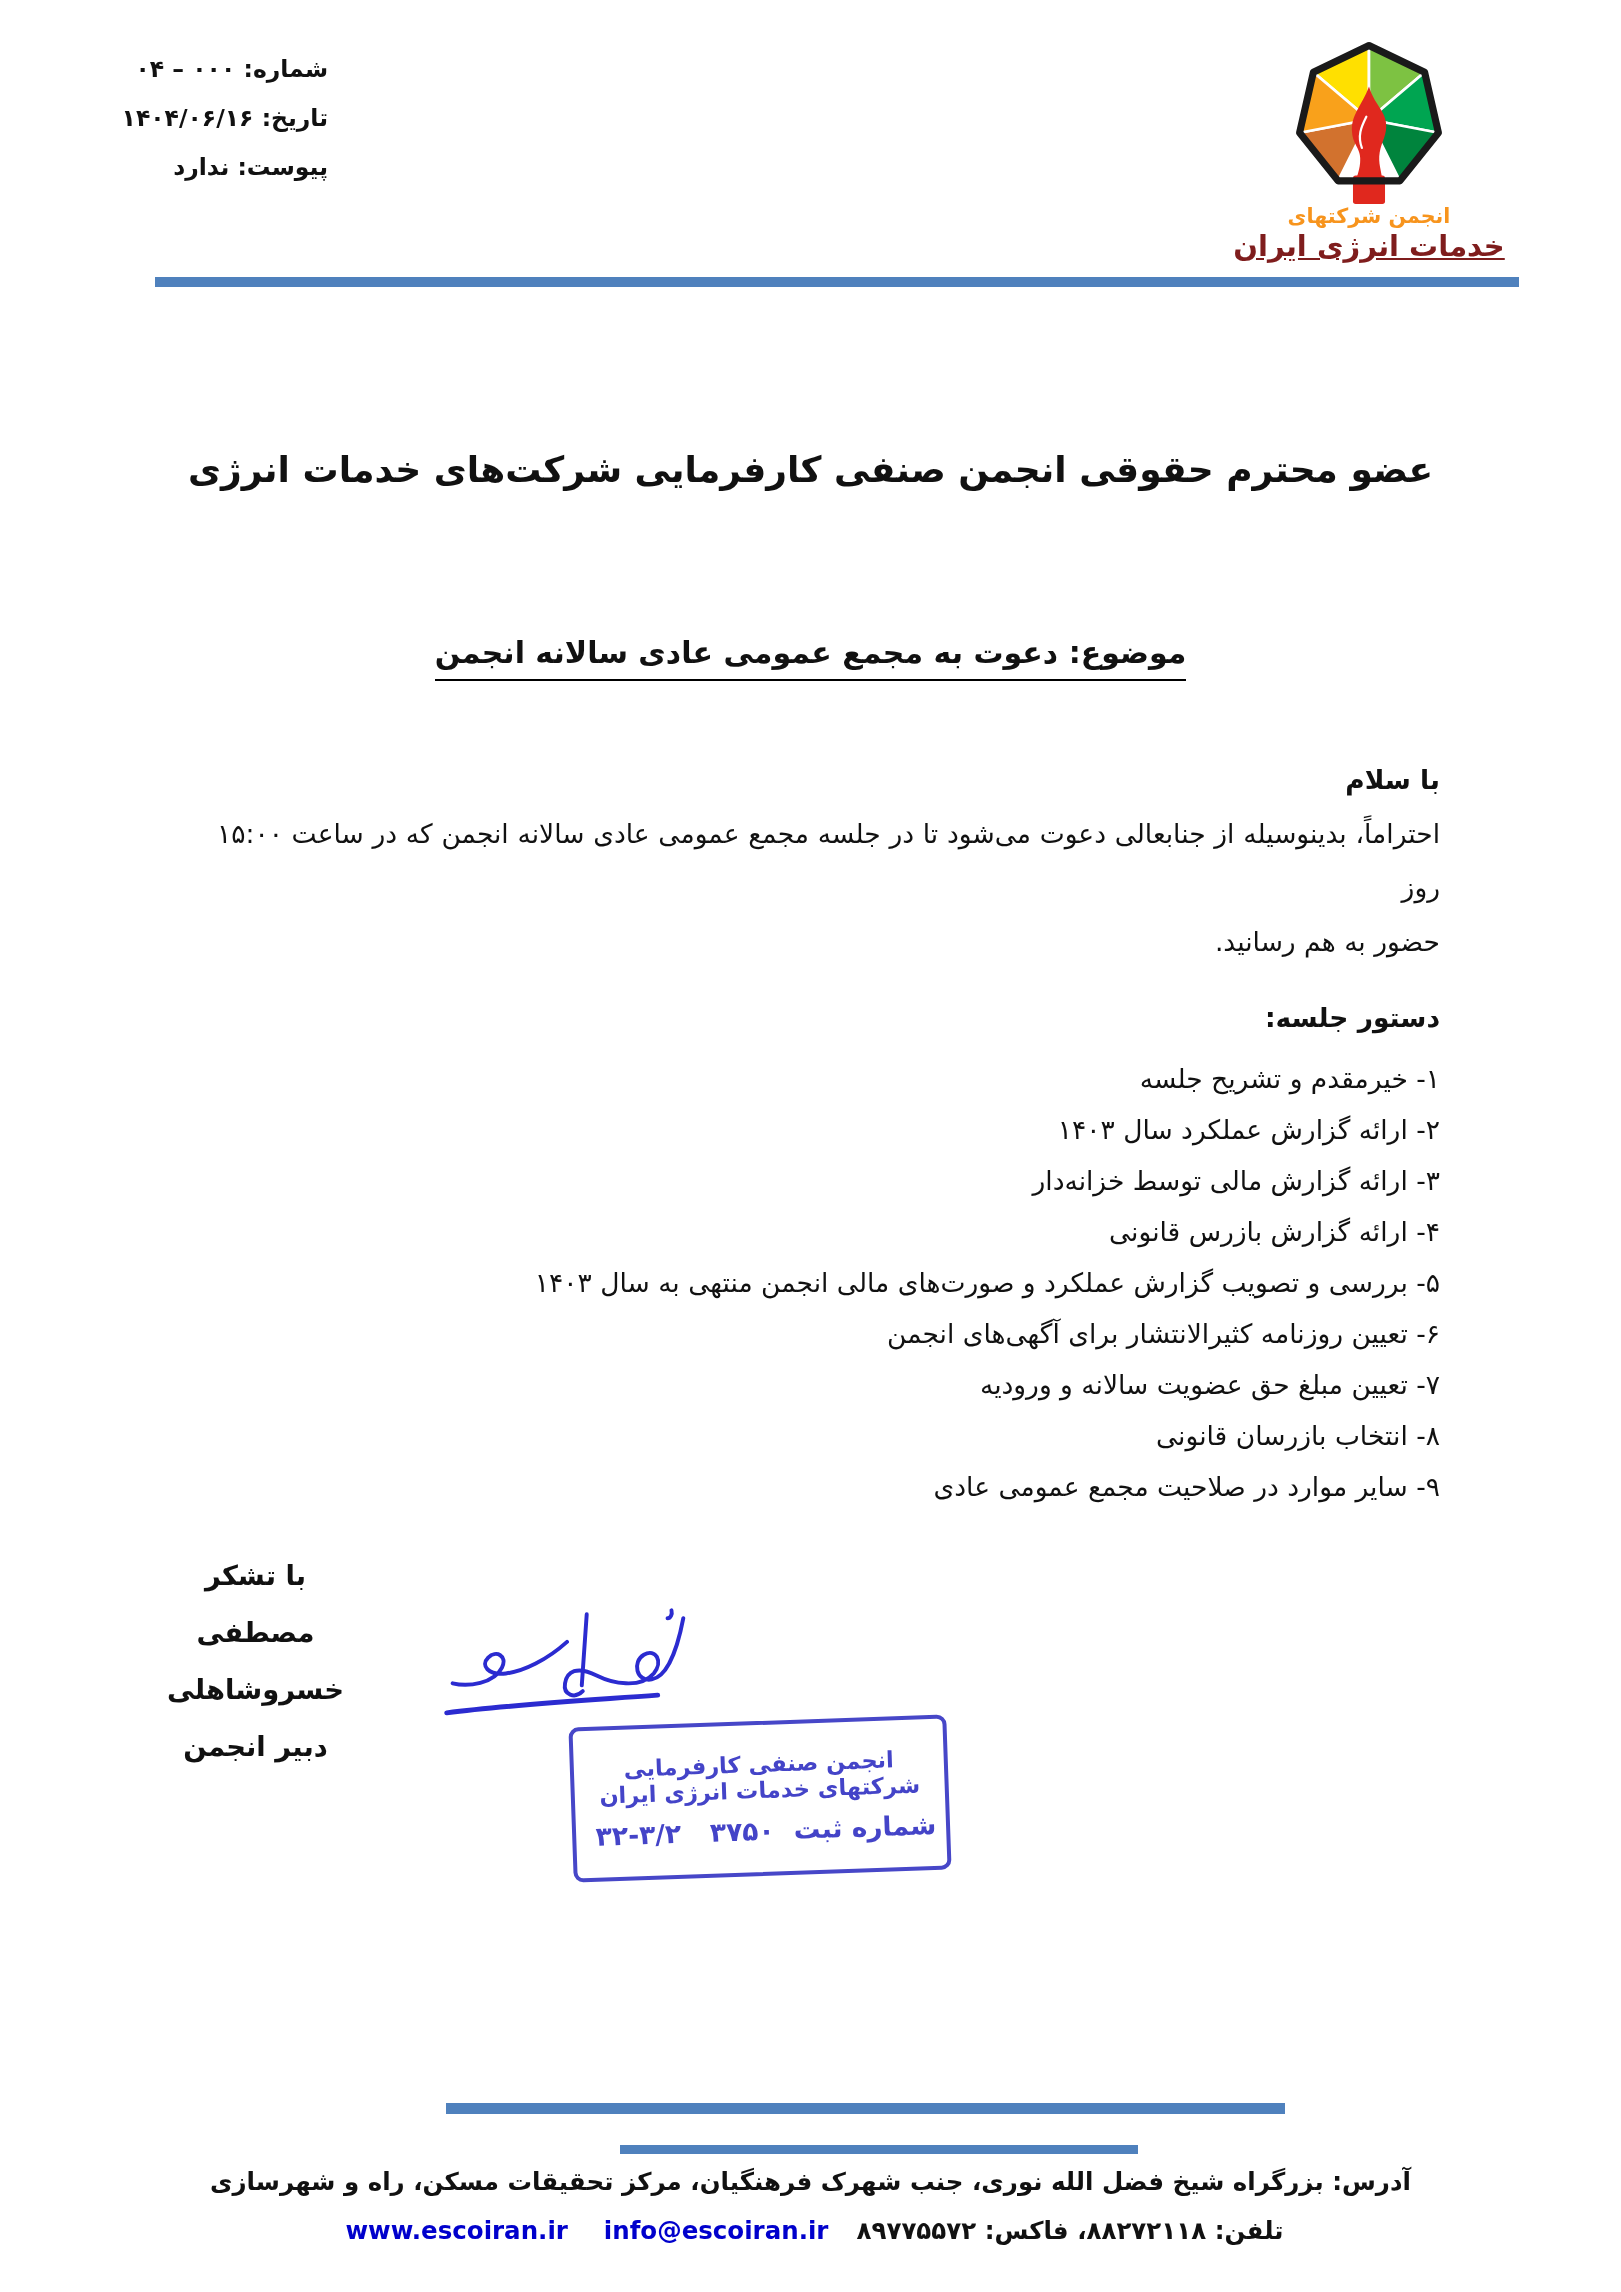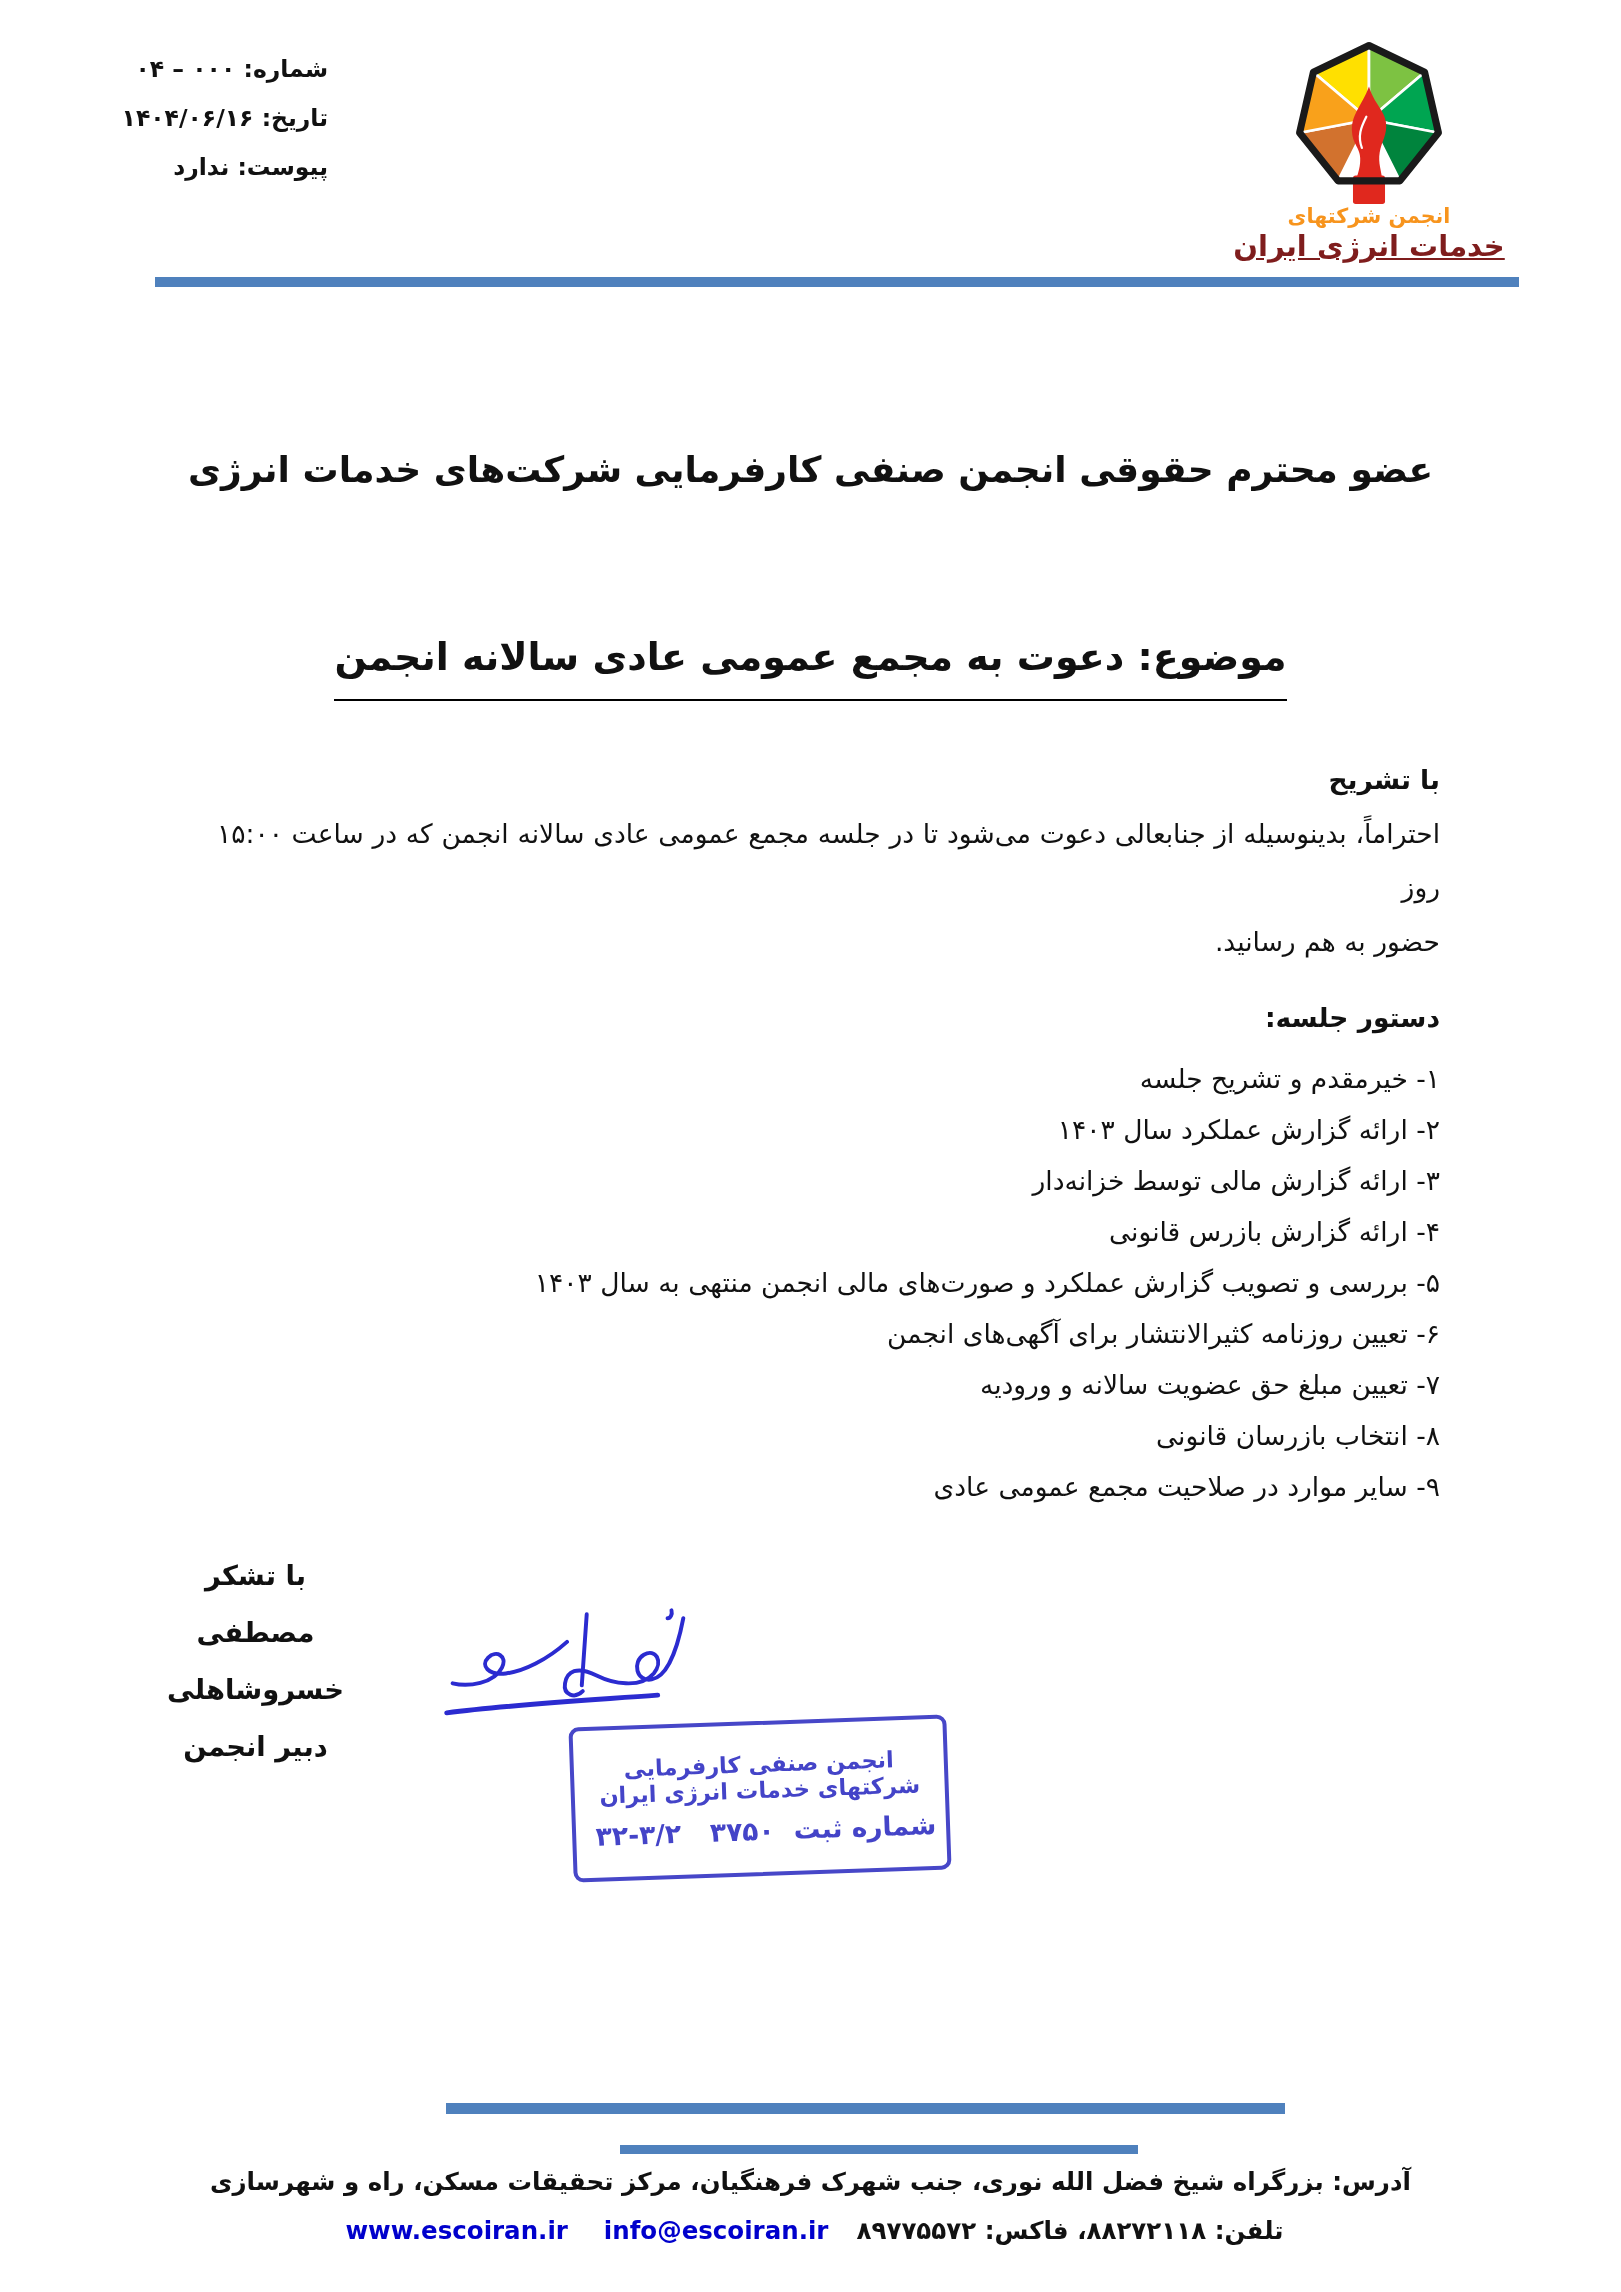--- a/index.html
+++ b/index.html
@@ -15,21 +15,21 @@
   .logo-block{position:absolute;left:1227px;top:27.4px;width:284px;text-align:center;direction:rtl;}
   .logo-block svg{width:178px;height:184px;display:block;margin:0 auto;}
   .org1{color:#F7941D;font-size:20.6px;font-weight:bold;line-height:25.5px;margin-top:-7.8px;}
   .org2{color:#7f1d1d;font-size:29px;font-weight:bold;line-height:35px;letter-spacing:-1px;text-decoration:underline;}
 
   .top-rule{position:absolute;left:155px;top:277px;width:1364px;height:9.8px;background:#4F81BD;}
 
   .recipient{position:absolute;left:0;top:449px;width:1621px;text-align:center;direction:rtl;
              font-size:36px;font-weight:bold;}
   .subject-wrap{position:absolute;left:0;top:635px;width:1621px;text-align:center;direction:rtl;}
-  .subject-wrap span{font-size:38px;font-weight:bold;border-bottom:2.9px solid #000;padding-bottom:20px;}
+  .subject-wrap span{font-size:30px;font-weight:bold;border-bottom:2.9px solid #000;padding-bottom:9px;}
 
   .body-block{position:absolute;left:181px;top:753px;width:1259px;direction:rtl;
               font-size:26.5px;line-height:54px;}
   .salutation{font-weight:bold;}
   .body-line.justify{text-align:justify;text-align-last:justify;text-justify:inter-word;margin-left:36px;}
 
   .agenda-block{position:absolute;left:181px;top:992px;width:1259px;direction:rtl;
                 font-size:26.5px;line-height:51px;}
   .agenda-title{font-weight:bold;margin-bottom:9.8px;}
 
@@ -101,21 +101,21 @@
 
   <div class="top-rule"></div>
 
   <div class="recipient">عضو محترم حقوقی انجمن صنفی کارفرمایی شرکت‌های خدمات انرژی</div>
 
   <div class="subject-wrap">
     <span>موضوع: دعوت به مجمع عمومی عادی سالانه انجمن</span>
   </div>
 
   <div class="body-block">
-    <div class="salutation">با تشریح</div>
+    <div class="salutation">با سلام</div>
     <div class="body-line justify">احتراماً، بدینوسیله از جنابعالی دعوت می‌شود تا در جلسه مجمع عمومی عادی سالانه انجمن که در ساعت ۱۵:۰۰ روز</div>
     <div class="body-line">حضور به هم رسانید.</div>
   </div>
 
   <div class="agenda-block">
     <div class="agenda-title">دستور جلسه:</div>
     <div class="agenda-item">۱- خیرمقدم و تشریح جلسه</div>
     <div class="agenda-item">۲- ارائه گزارش عملکرد سال ۱۴۰۳</div>
     <div class="agenda-item">۳- ارائه گزارش مالی توسط خزانه‌دار</div>
     <div class="agenda-item">۴- ارائه گزارش بازرس قانونی</div>

